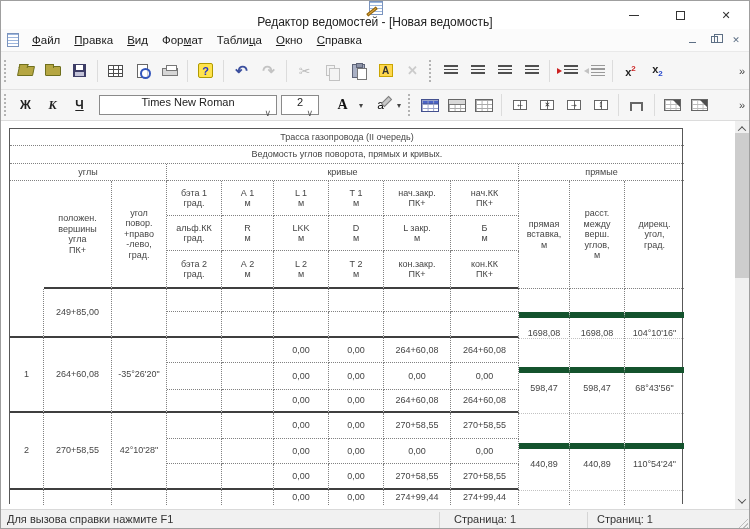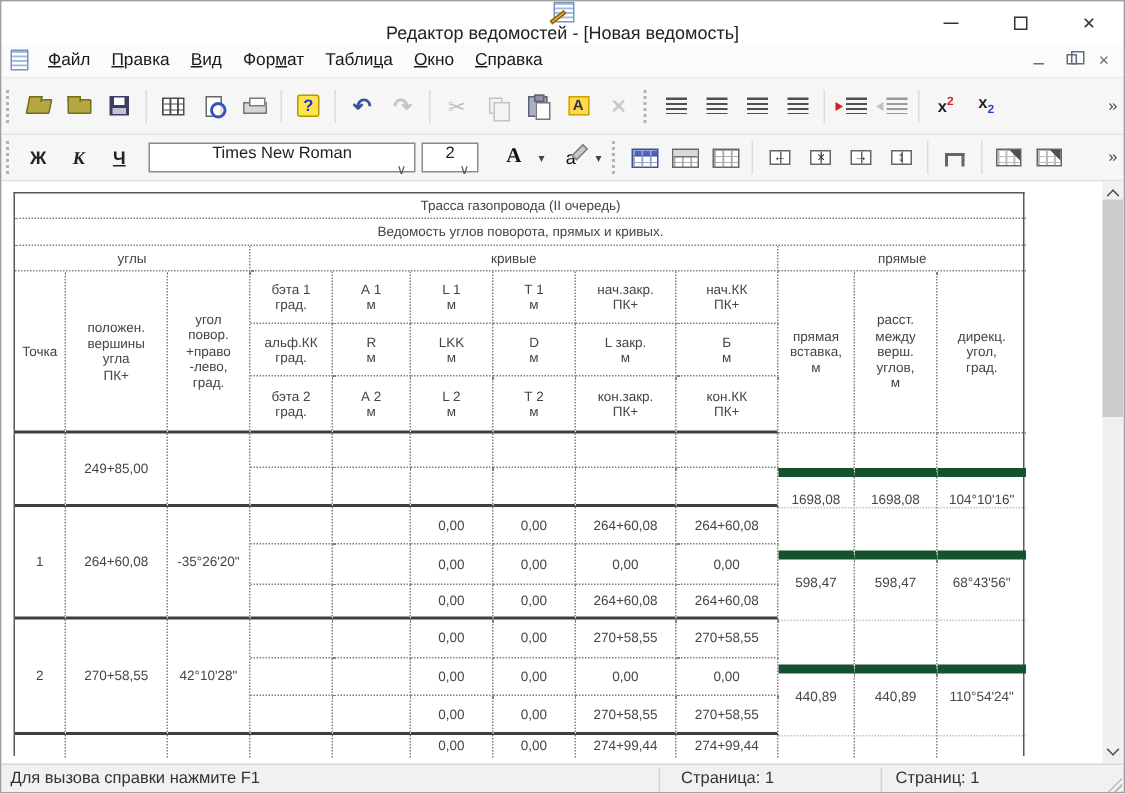--- a/index.html
+++ b/index.html
@@ -326,21 +326,20 @@
   <div class="client">
     <div class="sheet-table">
 
       <div class="c nr" style="left:0;top:0;width:674px;height:17px">Трасса газопровода (II очередь)</div>
       <div class="c nr" style="left:0;top:17px;width:674px;height:18px">Ведомость углов поворота, прямых и кривых.</div>
 
       <div class="c" style="left:0;top:35px;width:157px;height:17px">углы</div>
       <div class="c" style="left:157px;top:35px;width:352px;height:17px">кривые</div>
       <div class="c nr" style="left:509px;top:35px;width:165px;height:17px">прямые</div>
 
-      <div class="c bs" style="left:0;top:52px;width:34px;height:108px">Точка</div>
       <div class="c bs" style="left:34px;top:52px;width:68px;height:108px">положен.
 вершины
 угла
 ПК+</div>
       <div class="c bs" style="left:102px;top:52px;width:55px;height:108px">угол
 повор.
 +право
 -лево,
 град.</div>
 

